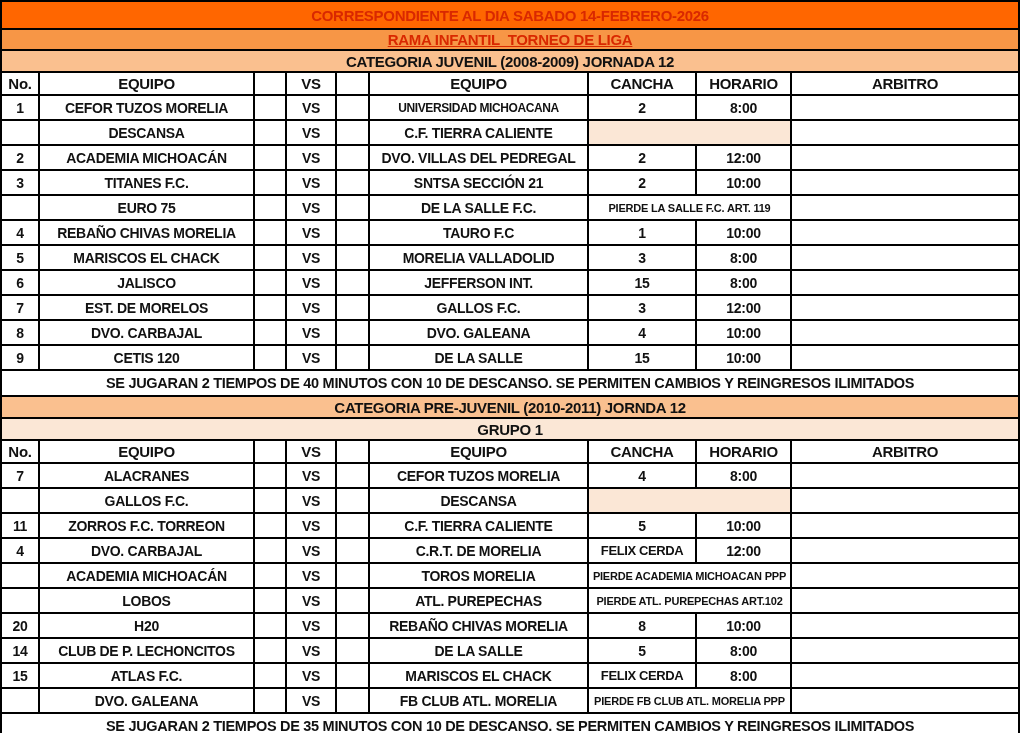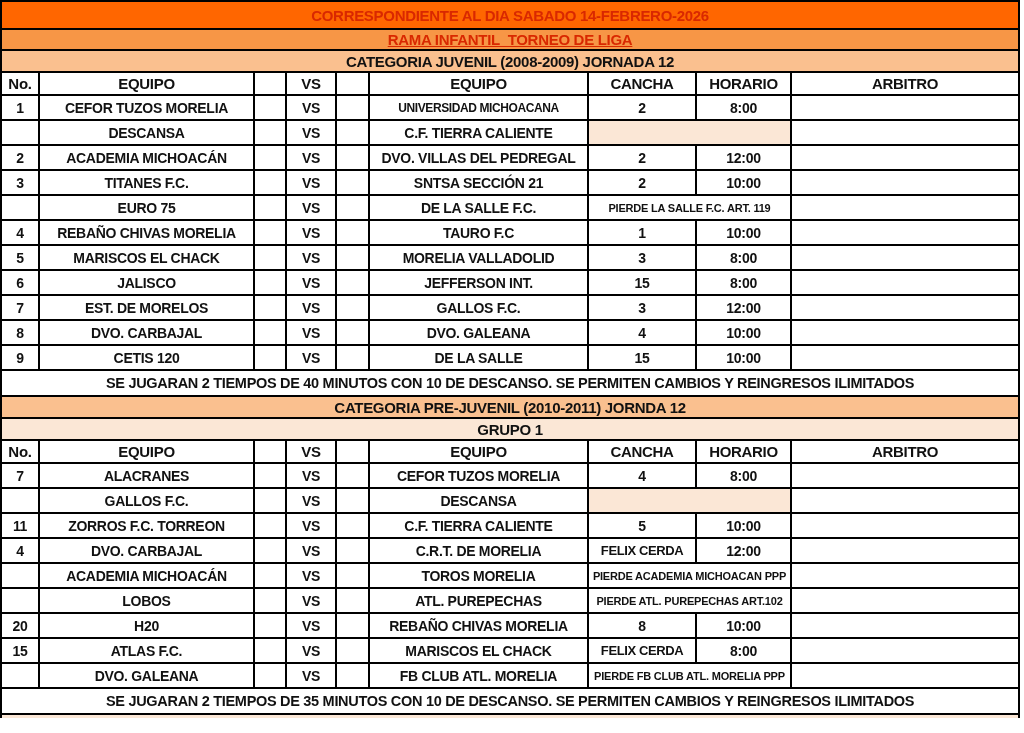--- a/index.html
+++ b/index.html
@@ -299,20 +299,31 @@
         <td class="team">H20</td>
         <td class="gap"></td>
         <td class="vs">VS</td>
         <td class="gap"></td>
         <td class="team">REBAÑO CHIVAS MORELIA</td>
         <td class="cancha">8</td>
         <td class="horario">10:00</td>
         <td class="arbitro"></td>
       </tr>
       <tr>
+        <td class="no">14</td>
+        <td class="team">CLUB DE P. LECHONCITOS</td>
+        <td class="gap"></td>
+        <td class="vs">VS</td>
+        <td class="gap"></td>
+        <td class="team">DE LA SALLE</td>
+        <td class="cancha">5</td>
+        <td class="horario">8:00</td>
+        <td class="arbitro"></td>
+      </tr>
+      <tr>
         <td class="no">15</td>
         <td class="team">ATLAS F.C.</td>
         <td class="gap"></td>
         <td class="vs">VS</td>
         <td class="gap"></td>
         <td class="team">MARISCOS EL CHACK</td>
         <td class="cancha fit">FELIX CERDA</td>
         <td class="horario">8:00</td>
         <td class="arbitro"></td>
       </tr>

